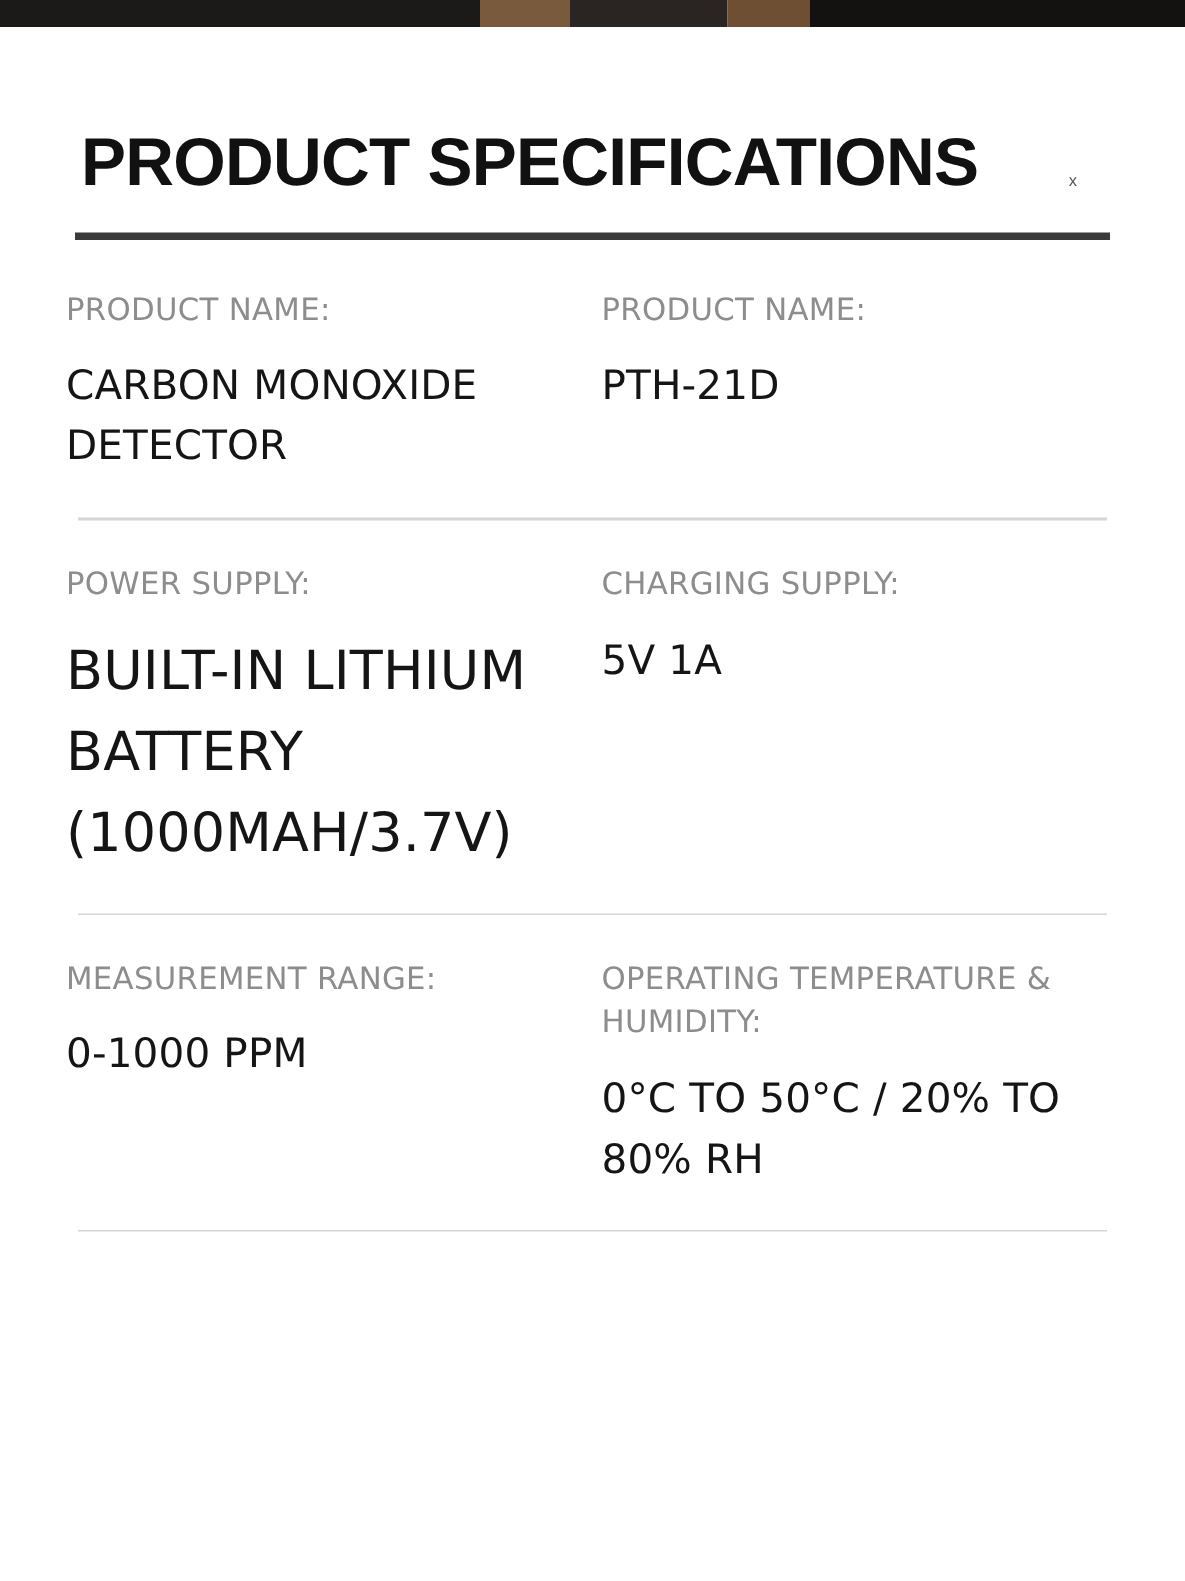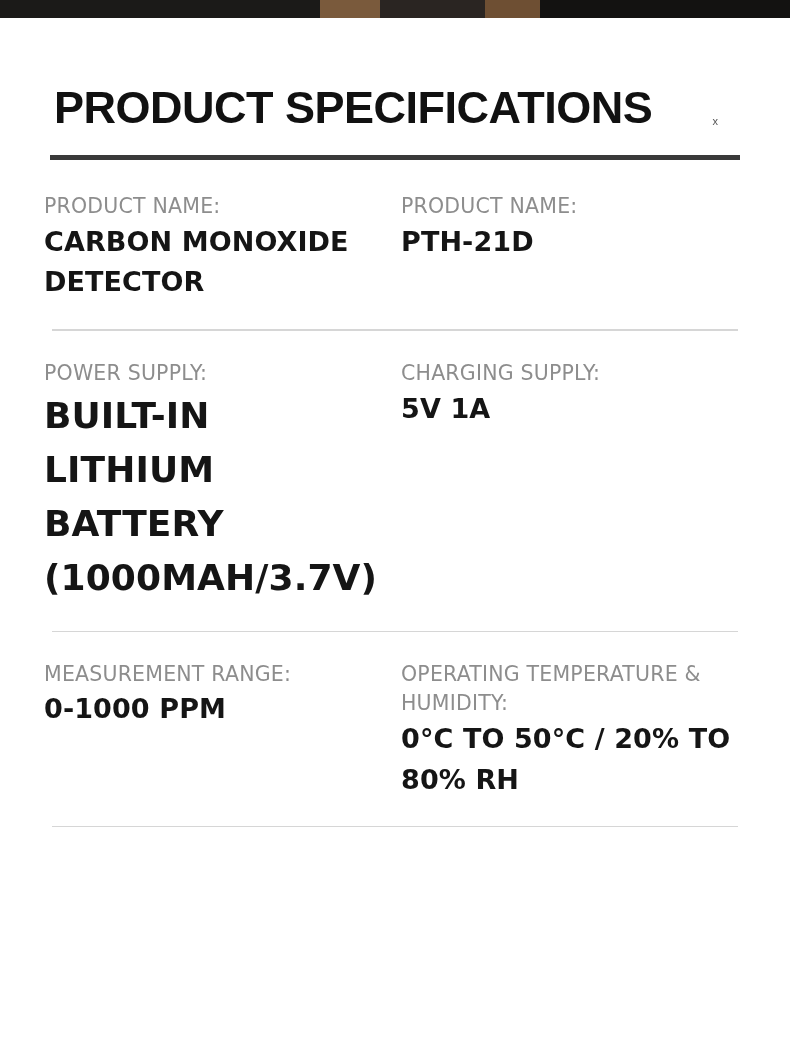--- a/index.html
+++ b/index.html
@@ -95,22 +95,23 @@
     color: #8d8d8d;
     letter-spacing: 0.2px;
     line-height: 1.45;
     font-weight: 400;
   }
   .value {
     font-family: "DejaVu Sans", sans-serif;
     font-size: 27px;
     color: #151515;
     line-height: 1.5;
+    margin-top: 16px;
     letter-spacing: 0.1px;
-    font-weight: 700;
+    font-weight: 400;
   }
   .cell-power .value {
     font-size: 36px;
   }
 </style>
 </head>
 <body>
 
 <div class="top-strip">
   <div class="seg seg-a"></div>

